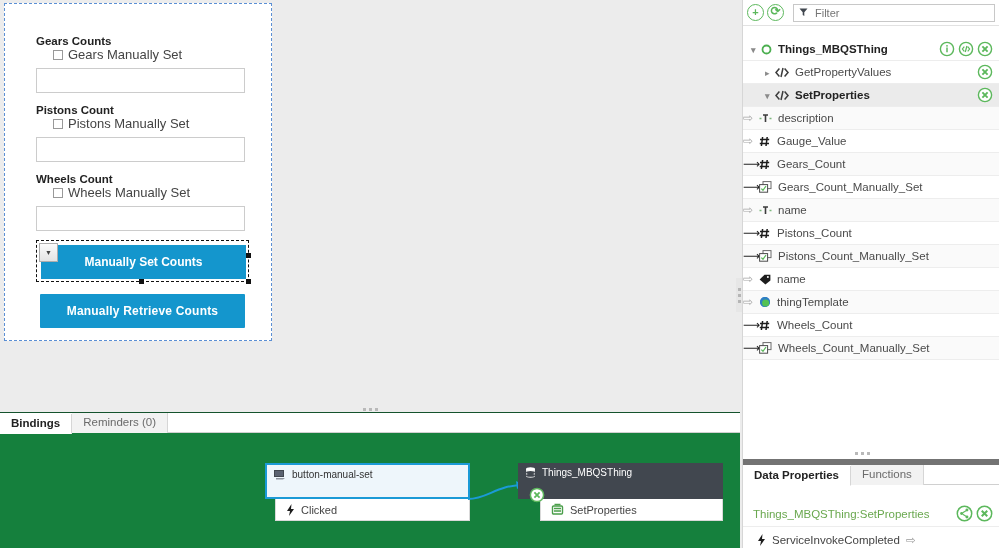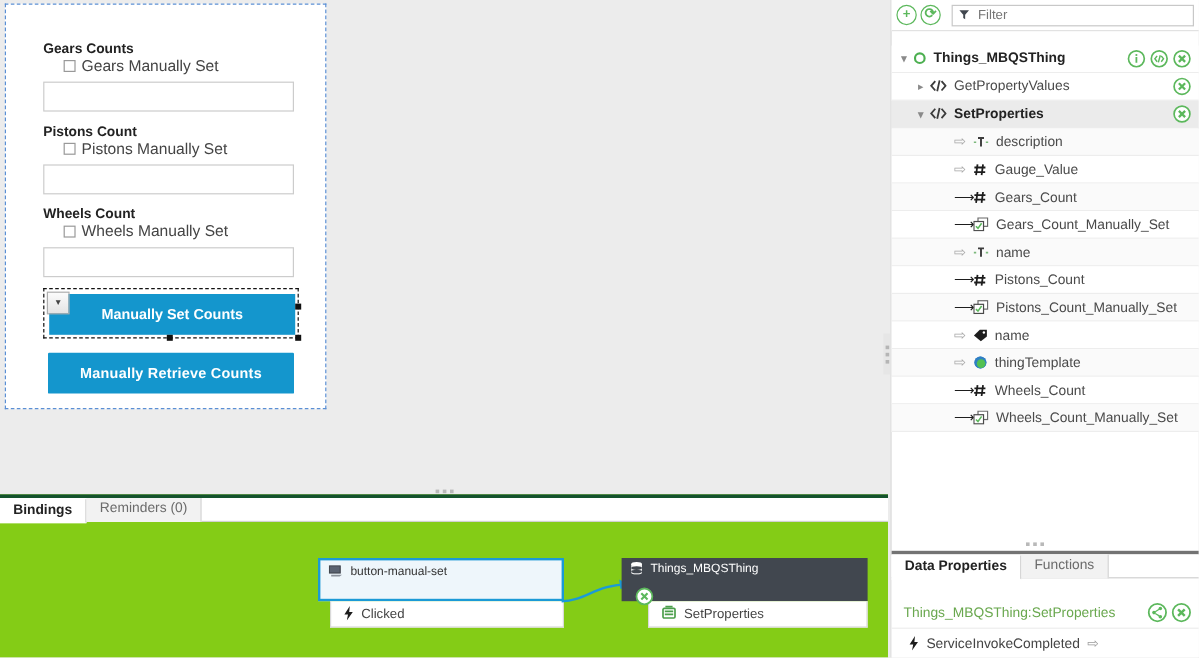--- a/index.html
+++ b/index.html
@@ -77,21 +77,21 @@
   
   .dots { position:absolute; display:flex; gap:3px; }
   .dots i {
     display:block; width:3px; height:3px; background:#b9b9b9;
   }
   #canvas-dots { left:363px; top:408px; }
 
   
   #bindings-panel {
     position:absolute; left:0; top:412px; width:740px; height:136px;
-    background:#84cc16; border-top:3px solid #14532d;
+    background:#15803d; border-top:1px solid #14532d;
   }
   .tabbar { position:absolute; left:0; top:0; height:20px; width:100%;
             border-bottom:1px solid #d0d0d0; background:#fff; }
   .tab {
     display:inline-block; height:20px; line-height:19px; padding:0 11px;
     font-size:11.5px; color:#6b6b6b; background:#f2f2f2;
     border-right:1px solid #d6d6d6; cursor:pointer;
   }
   .tab.active {
     background:#fff; color:#222; font-weight:bold;
@@ -138,31 +138,31 @@
     font-family:"Liberation Sans", sans-serif; background:transparent;
   }
 
   .tree-row {
     height:23px; line-height:23px; font-size:11.5px; color:#4a4a4a;
     border-bottom:1px solid #ededed; white-space:nowrap;
     position:relative; cursor:pointer; background:#fff;
   }
   .tree-row.lvl0 { padding-left:8px; font-weight:bold; color:#222;margin-top:12px; }
   .tree-row.lvl1 { padding-left:22px; }
-  .tree-row.lvl2 { padding-left:52px; }
+  .tree-row.lvl2 { }
   .tree-row.sel  { background:#ebebeb; font-weight:bold; color:#222; }
   .tree-row.alt  { background:#fafafa; }
   .chev {
     display:inline-block; width:10px; color:#8a8a8a; font-size:9px;
   }
   .row-actions {
     position:absolute; right:6px; top:3px; display:flex; gap:3px;
   }
   #dp-panel { position:absolute; left:0; top:459px; width:100%; bottom:0;
-              background:#fff; border-top:3px solid #737373; }
+              background:#fff; border-top:6px solid #737373; }
   #dp-header {
     height:26px; line-height:26px; padding-left:10px;
     font-size:11.5px; color:#6aa84f; border-bottom:1px solid #ededed;
     position:relative;
   }
   #dp-row {
     height:26px; line-height:26px; padding-left:14px;
     font-size:11.5px; color:#444;
   }
 

